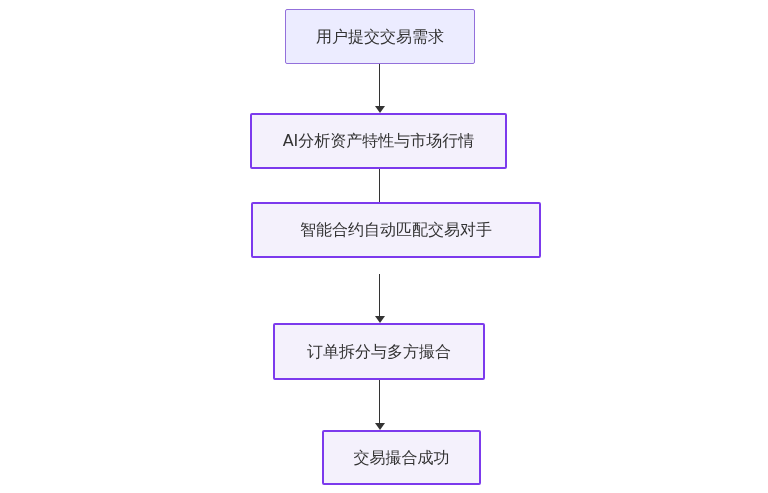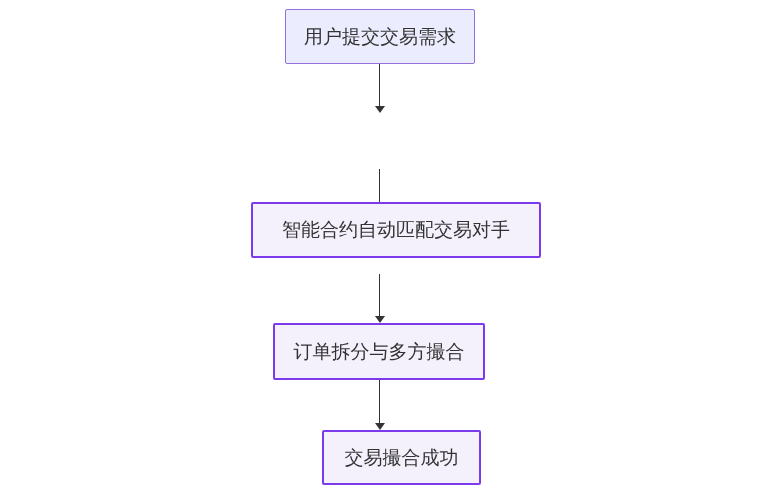--- a/index.html
+++ b/index.html
@@ -19,21 +19,21 @@
     background: var(--background, #ffffff);
     overflow: hidden;
   }
   .node {
     position: absolute;
     box-sizing: border-box;
     display: flex;
     align-items: center;
     justify-content: center;
     text-align: right;
-    font-size: 19px;
+    font-size: 16px;
     line-height: 1.25;
     color: var(--text, #333333);
     border-radius: 2px;
     white-space: nowrap;
   }
   .node.start {
     background: var(--startFill, #ECECFF);
     border: 1px solid var(--startBorder, #9370DB);
   }
   .node.accent {
@@ -77,20 +77,23 @@
 
   <div class="node start n1">
     <span>用户提交交易需求</span>
   </div>
 
   <div class="edge e1">
     <div class="line"></div>
     <div class="head"></div>
   </div>
 
+  <div class="node accent n2">
+    <span>AI分析资产特性与市场行情</span>
+  </div>
 
   <div class="edge e2">
     <div class="line"></div>
     <div class="head"></div>
   </div>
 
   <div class="node accent n3">
     <span>智能合约自动匹配交易对手</span>
   </div>
 

